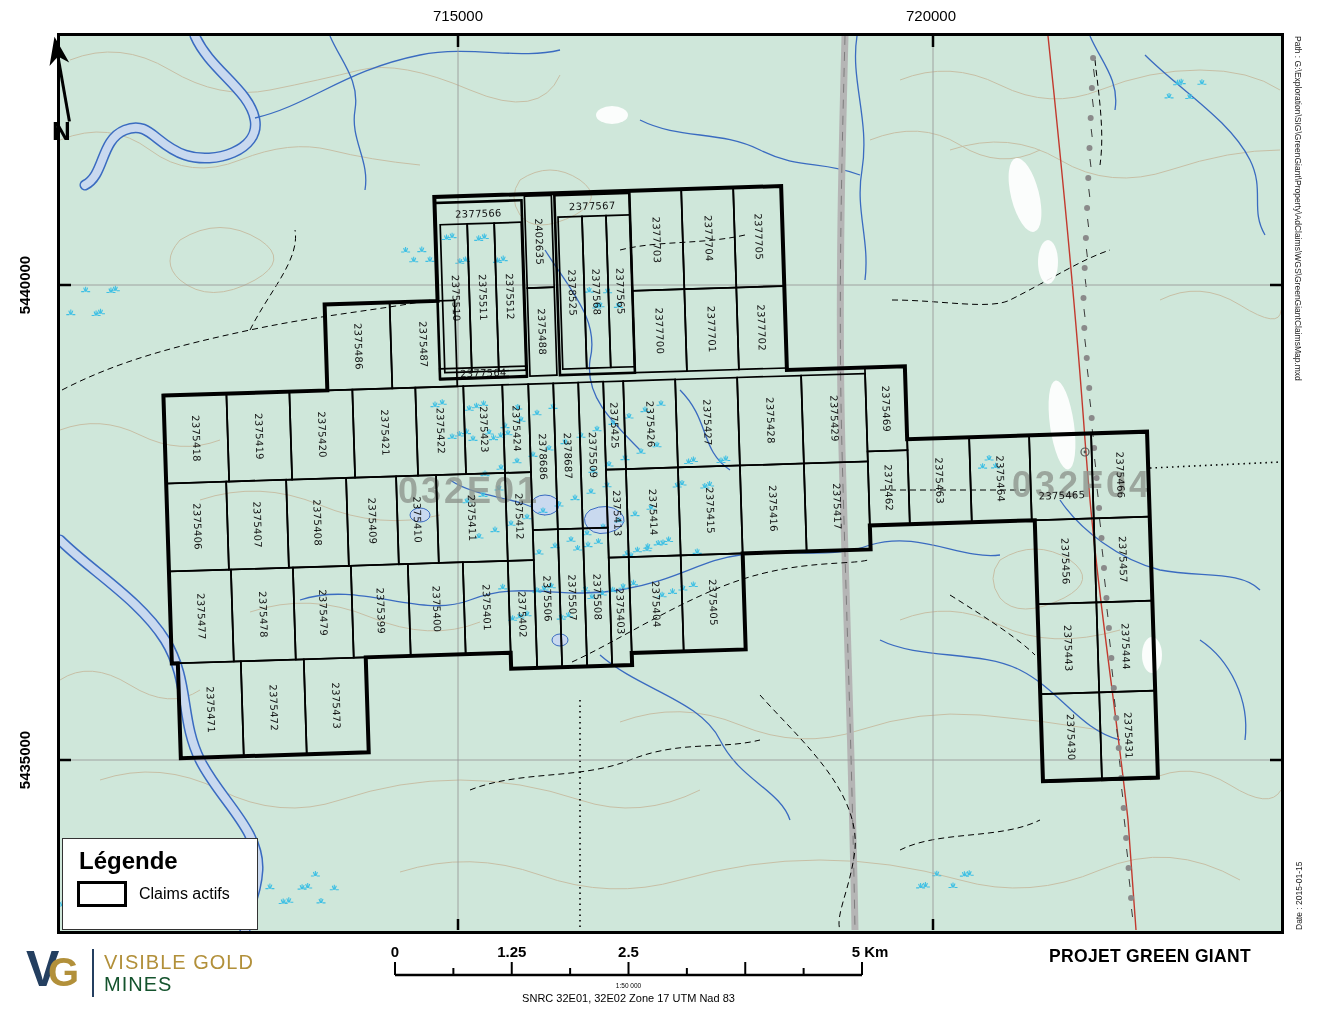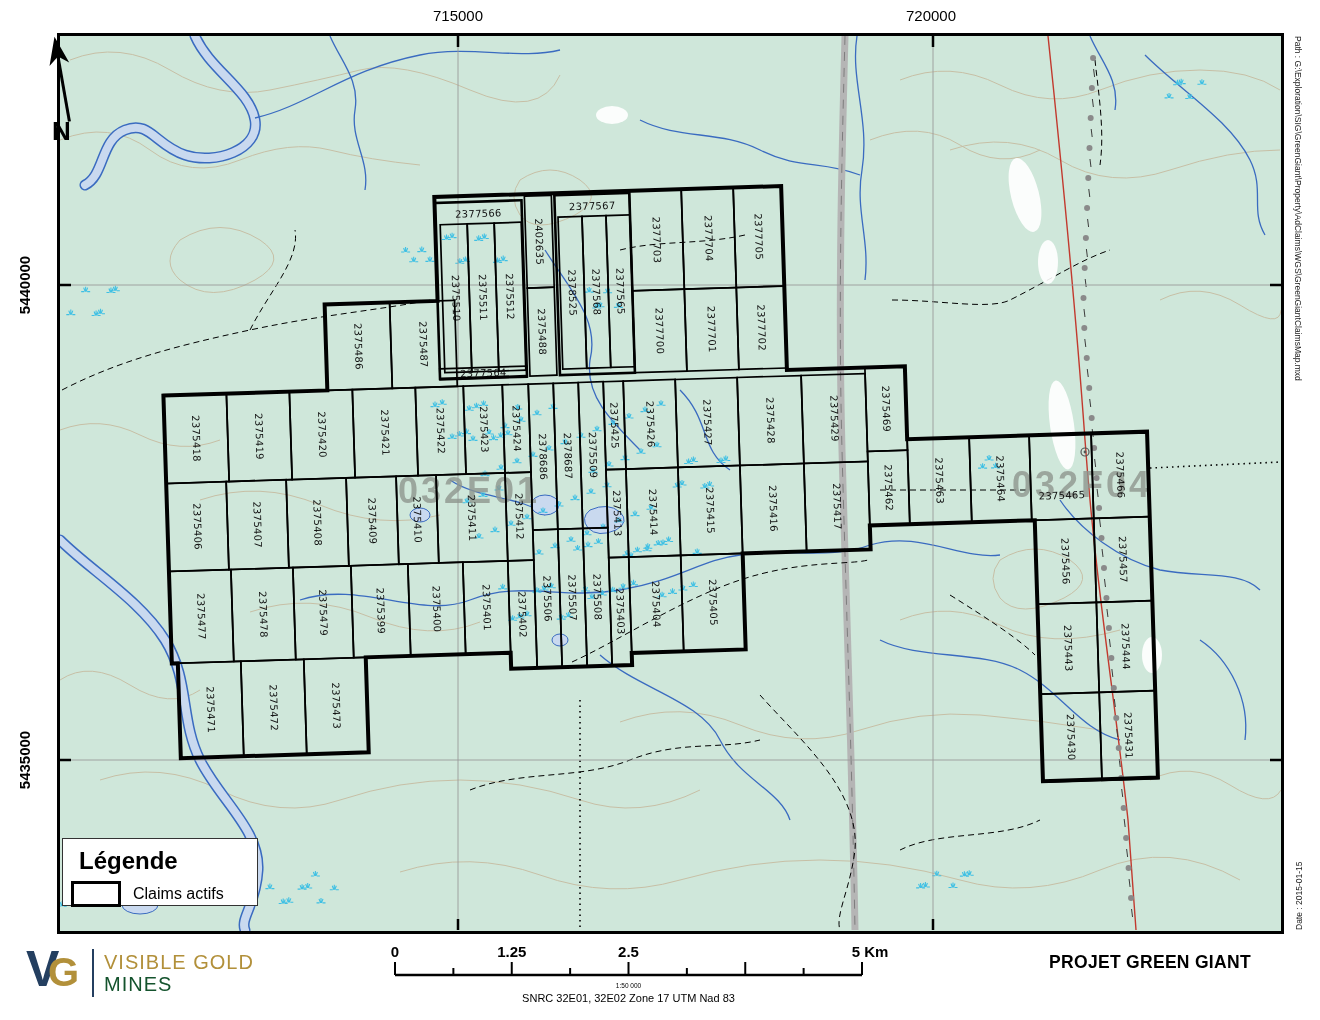--- a/index.html
+++ b/index.html
@@ -35,42 +35,42 @@
   
   .coord-top{position:absolute;top:7px;transform:translateX(-50%);
     font-weight:normal;font-size:15px;color:#000;}
   .coord-left{position:absolute;left:24px;transform:translate(-50%,-50%) rotate(-90deg);
     font-weight:bold;font-size:15px;color:#000;white-space:nowrap;width:max-content;}
   .margin-path{position:absolute;left:1303px;top:36px;font-size:8.5px;color:#222;
     white-space:nowrap;transform-origin:0 0;transform:rotate(90deg);}
   .margin-date{position:absolute;left:1294px;top:930px;font-size:8.5px;color:#222;
     white-space:nowrap;transform-origin:0 0;transform:rotate(-90deg);}
   
-  #legend{position:absolute;left:62px;top:838px;width:196px;height:68px;background:#fff;
+  #legend{position:absolute;left:62px;top:838px;width:196px;height:92px;background:#fff;
     border:1px solid #333;box-sizing:border-box;z-index:5;}
   #legend .ltitle{font-size:24px;font-weight:bold;color:#000;margin:8px 0 6px 16px;}
-  #legend .lrow{display:flex;align-items:center;margin-left:8px;}
+  #legend .lrow{display:flex;align-items:center;margin-left:14px;}
   #legend .lswatch{width:50px;height:26px;background:#fff;border:3px solid #000;box-sizing:border-box;}
   #legend .llabel{font-size:16px;color:#000;margin-left:12px;}
   
   #north{position:absolute;left:28px;top:30px;width:70px;height:115px;z-index:6;}
   
   #logo{position:absolute;left:26px;top:946px;display:flex;align-items:center;}
   .logo-mark{position:relative;width:62px;height:54px;}
   .logo-v{position:absolute;left:0;top:-6px;font-size:50px;font-weight:bold;color:#243f60;}
   .logo-g{position:absolute;left:22px;top:4px;font-size:40px;font-weight:bold;color:#b2903a;}
   .logo-rule{width:2px;height:48px;background:#243f60;margin:0 10px 0 4px;}
   .logo-line1{font-size:20px;color:#b2903a;letter-spacing:1px;line-height:1.1;}
   .logo-line2{font-size:20px;color:#14532d;letter-spacing:1px;line-height:1.1;}
   #scalebar{position:absolute;left:385px;top:942px;width:510px;height:70px;}
   .sb-label{font-weight:bold;font-size:15px;fill:#000;text-anchor:middle;}
   .sb-ratio{font-size:6.5px;fill:#000;text-anchor:middle;}
   .sb-datum{font-size:11px;fill:#000;text-anchor:middle;}
   #titleblock{position:absolute;left:1005px;top:944px;width:290px;text-align:center;
-    font-weight:bold;font-size:17.5px;color:#000;line-height:1.45;letter-spacing:.3px;margin-top:6px;}
+    font-weight:bold;font-size:17.5px;color:#000;line-height:1.45;letter-spacing:.3px;}
 </style>
 </head>
 <body>
 
 <div id="canvas">
 
   <div id="map-frame"></div>
 
   <svg id="map-svg" viewBox="60 36 1221 895" xmlns="http://www.w3.org/2000/svg">
 

